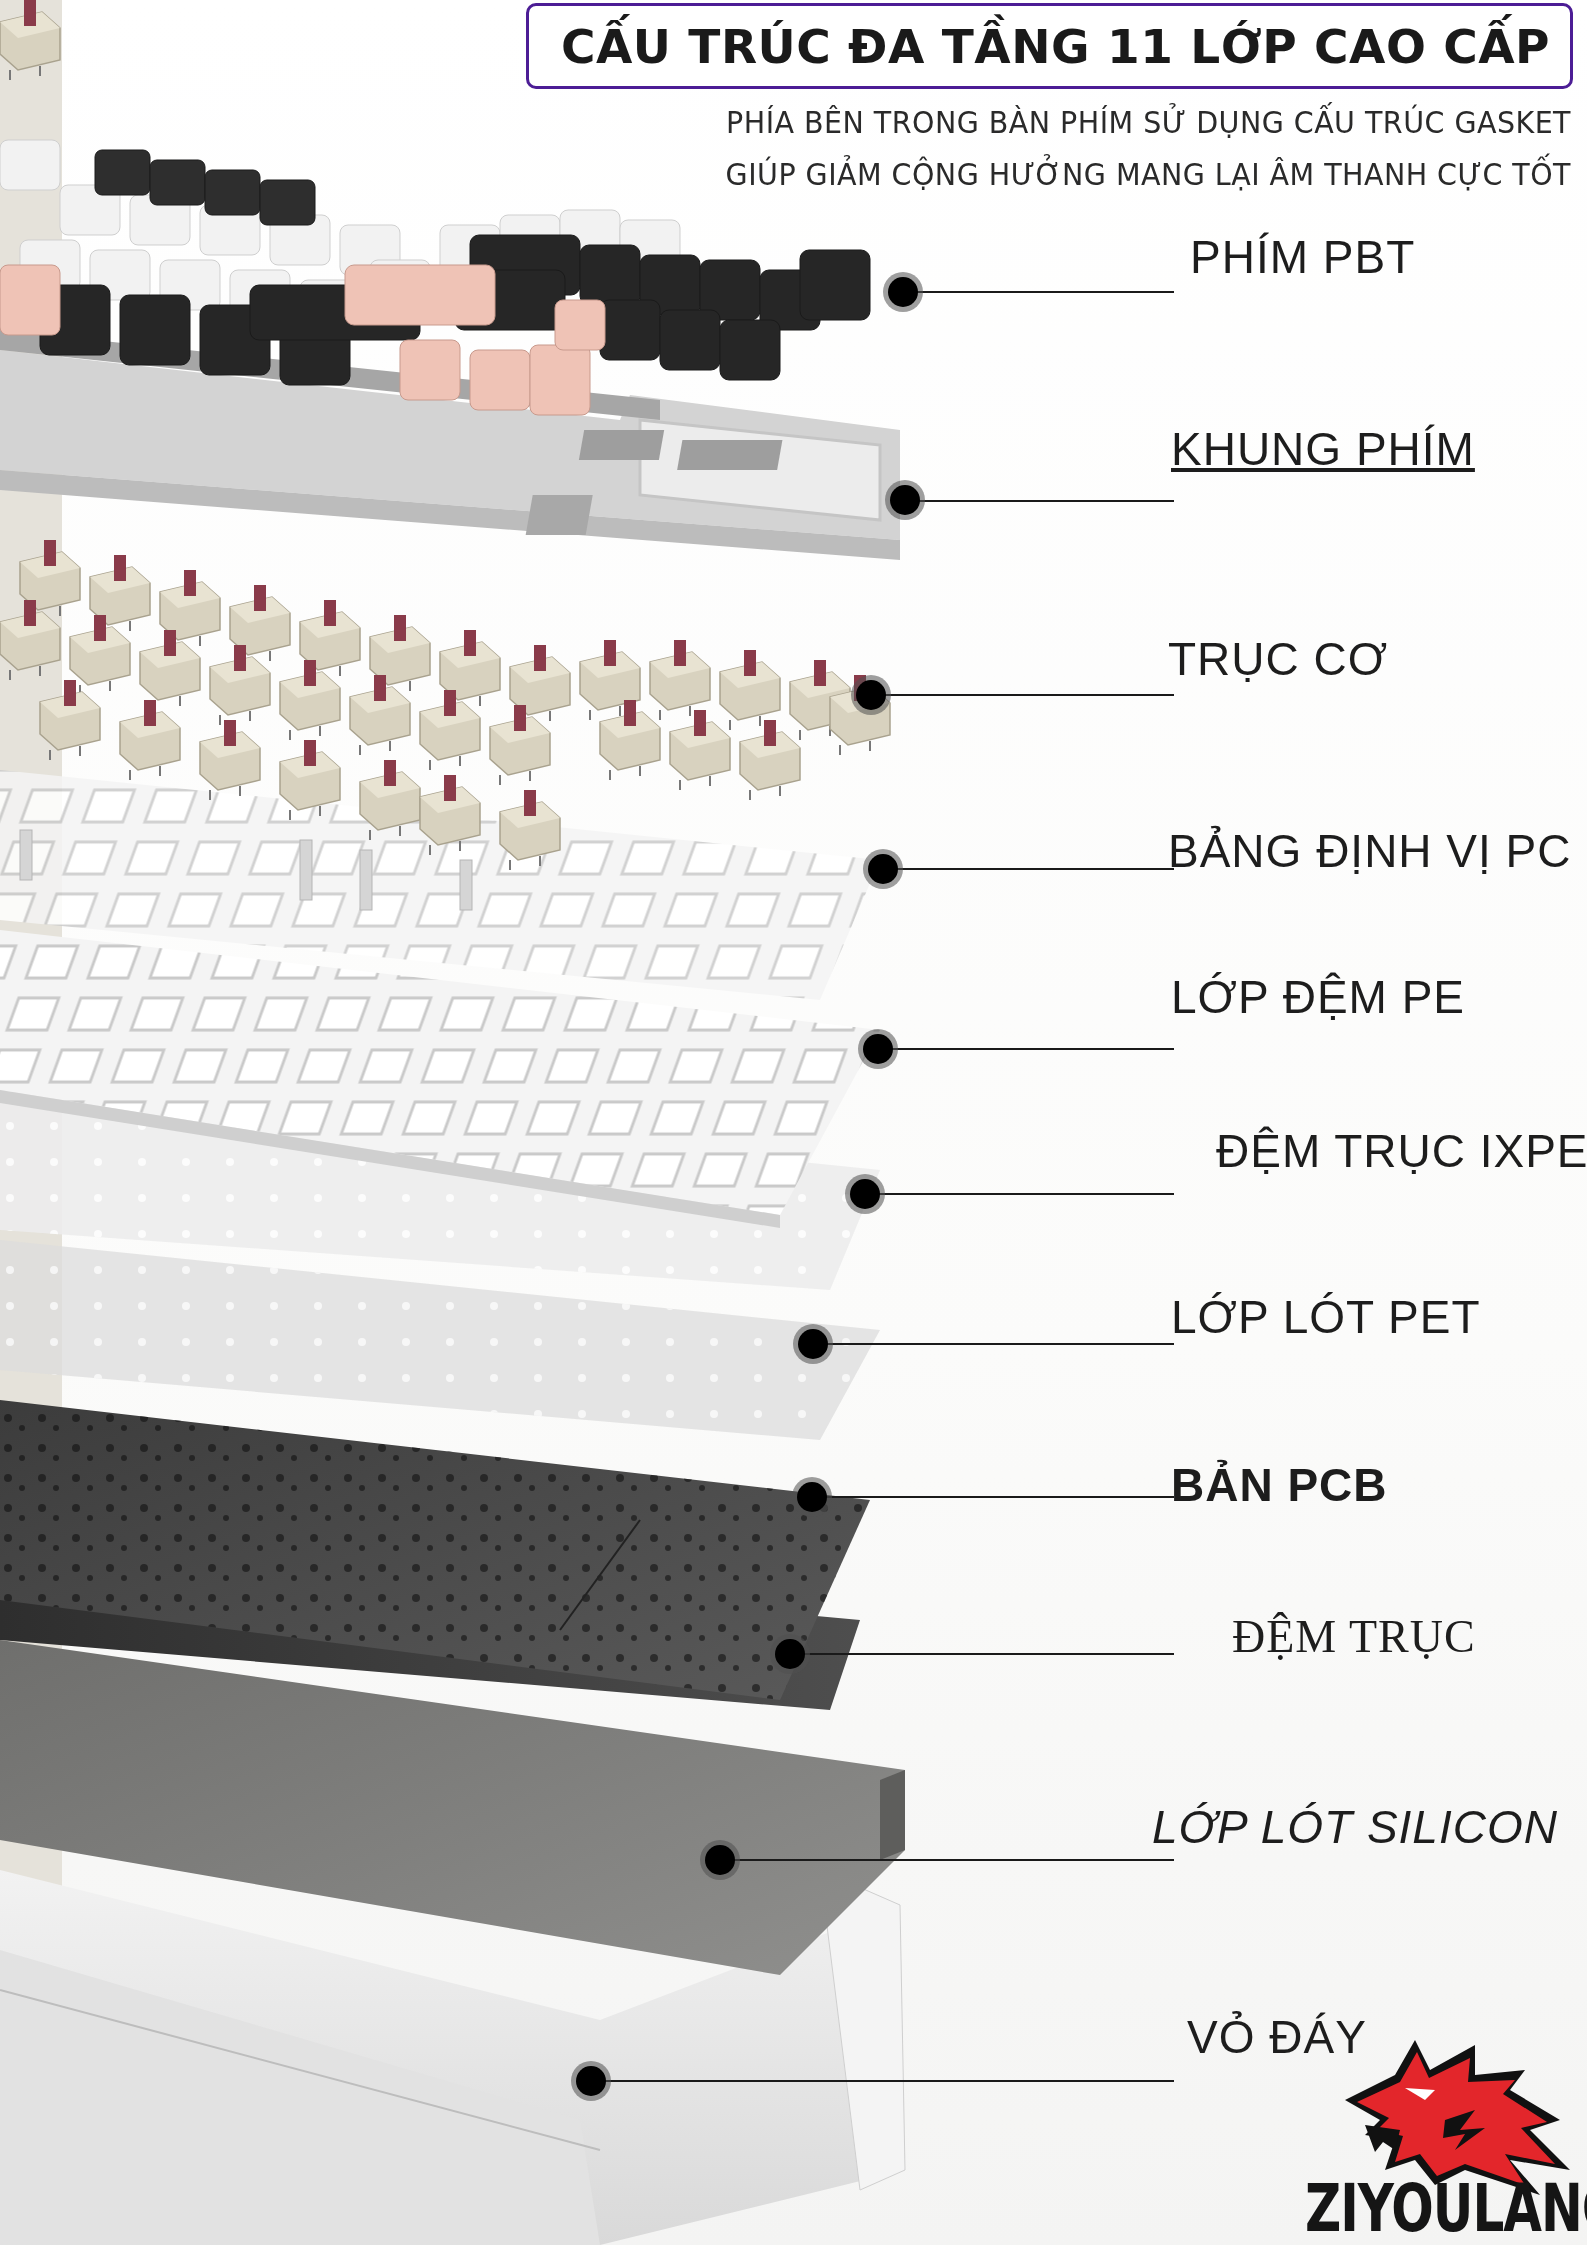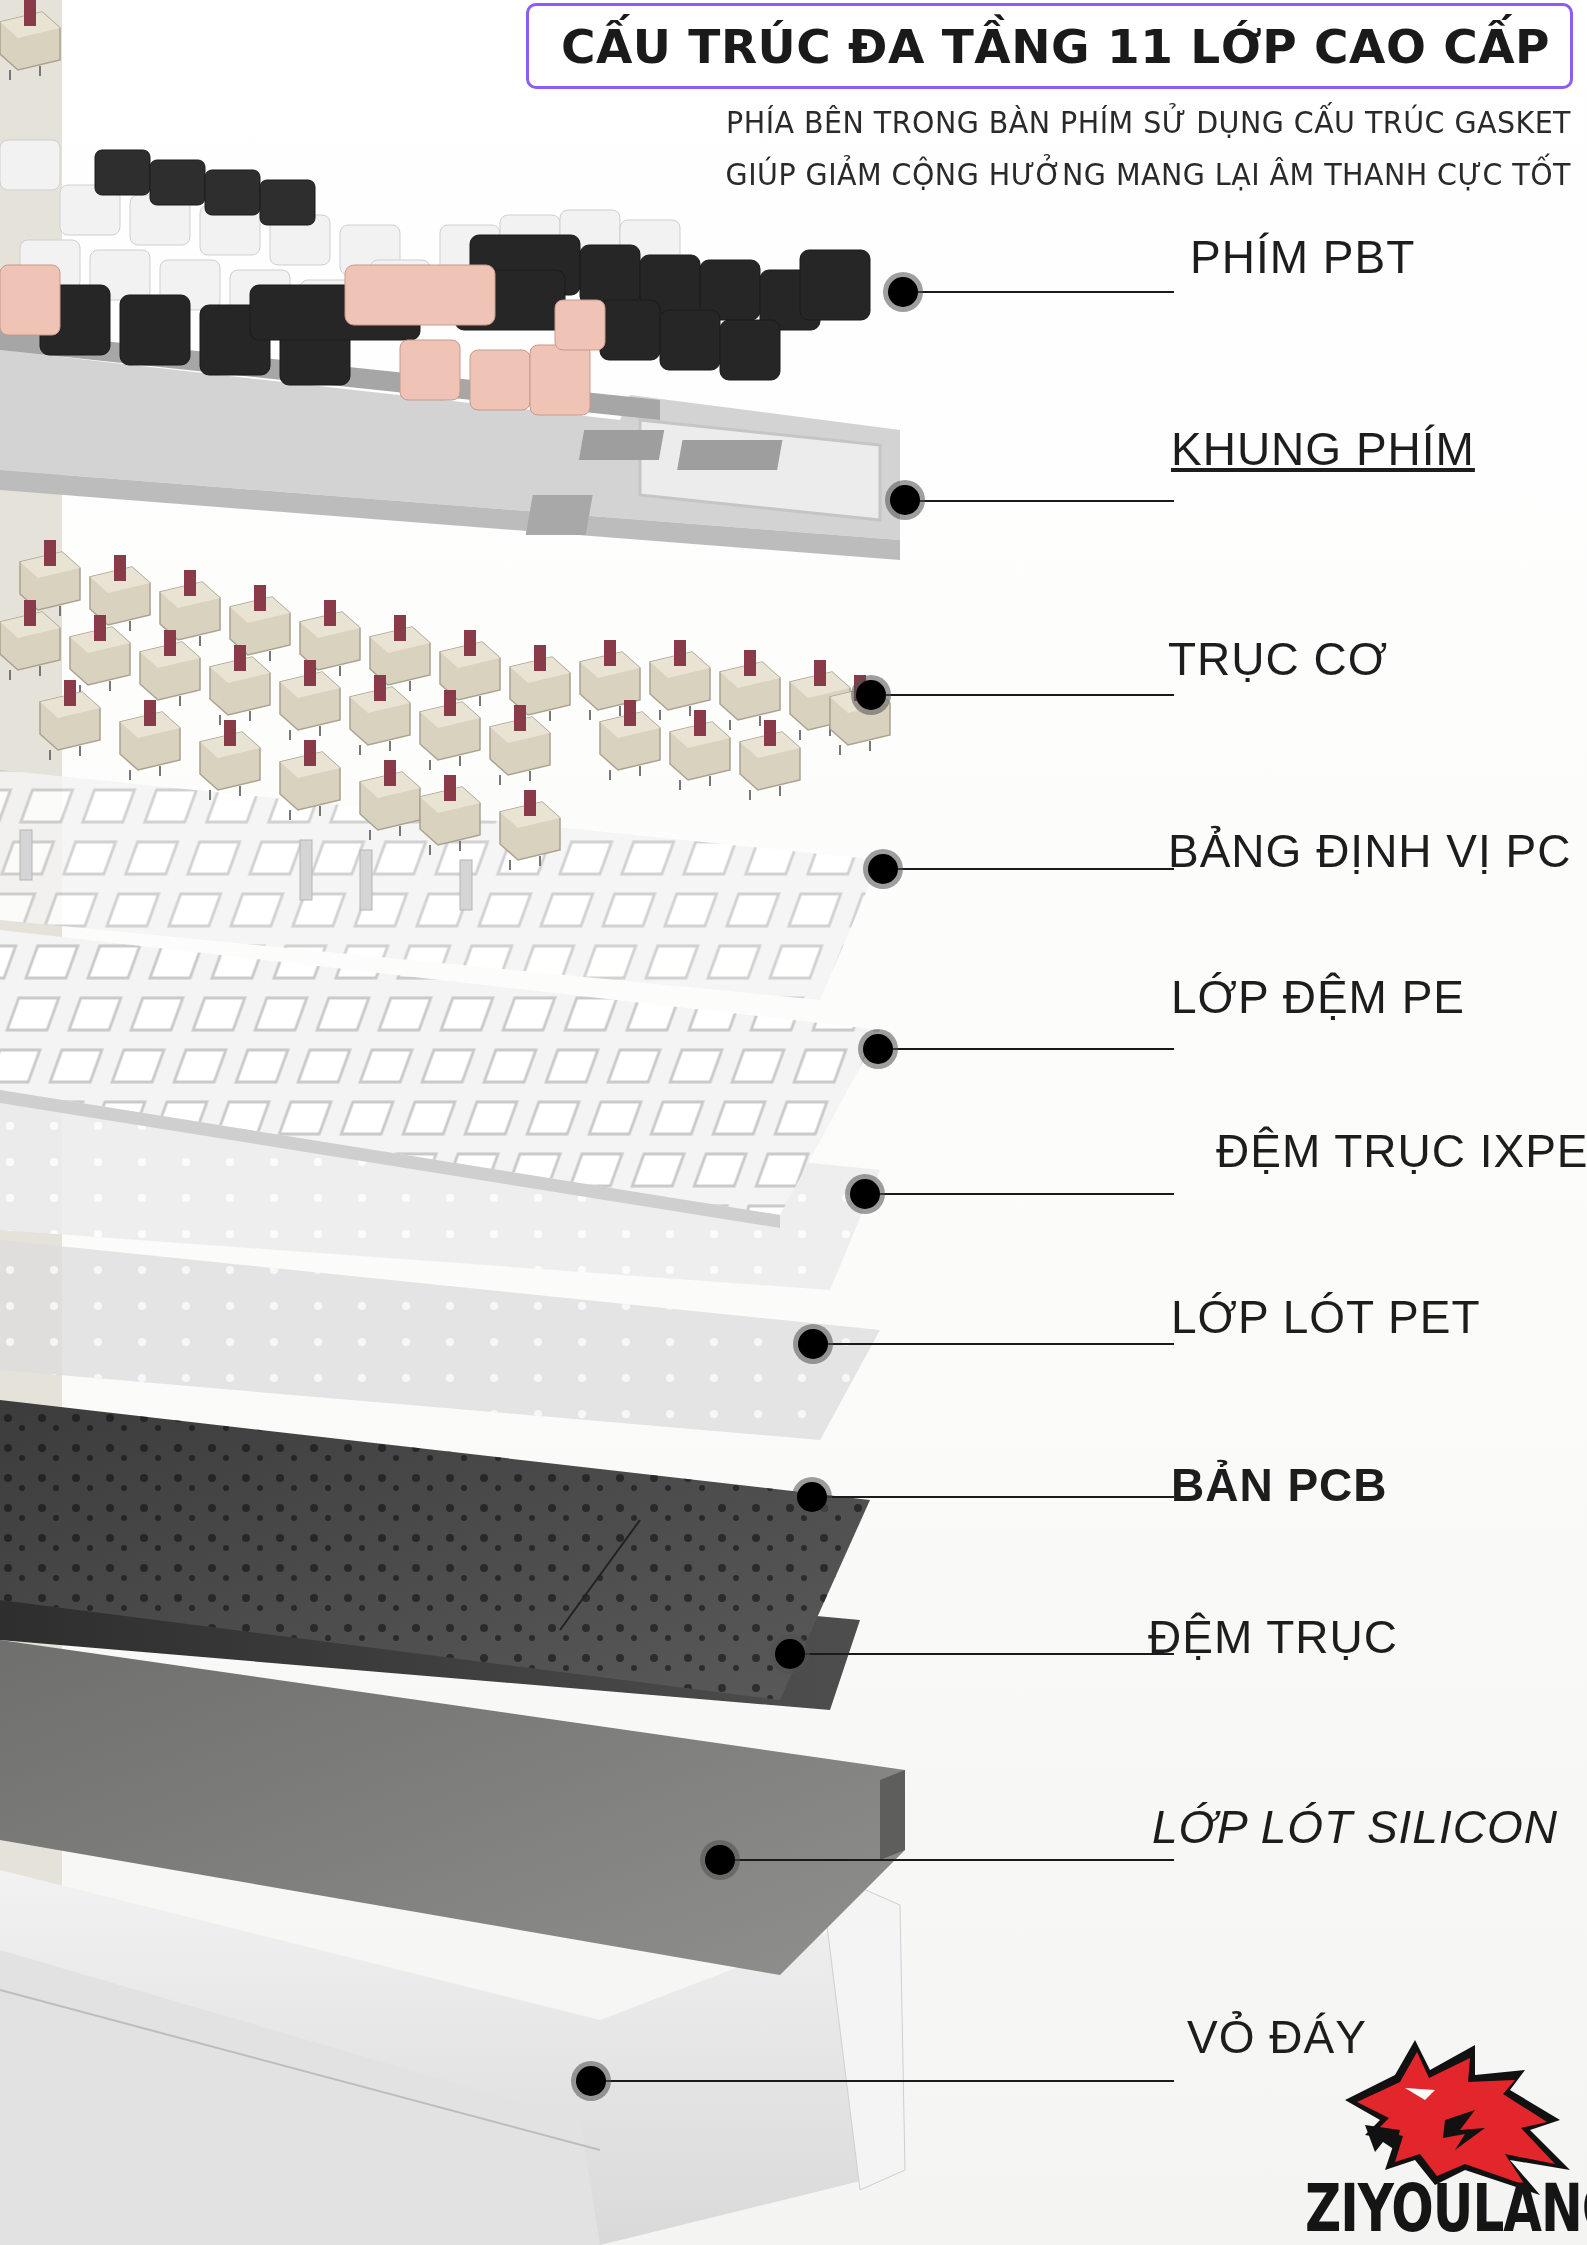--- a/index.html
+++ b/index.html
@@ -5,21 +5,21 @@
   * { box-sizing: border-box; margin: 0; padding: 0; }
   html, body { width: 1587px; height: 2245px; background: #fbfbfa; overflow: hidden; }
   body { position: relative; font-family: "Liberation Sans", "DejaVu Sans", sans-serif; color: #222; }
 
   .beige-strip { position: absolute; left: 0; top: 0; width: 62px; height: 2245px; background: #e5e2da; }
   .canvas-bg { position: absolute; left: 62px; top: 0; right: 0; bottom: 0;
     background: linear-gradient(180deg, #ffffff 0%, #fbfbfa 60%, #f4f4f3 100%); }
 
   
   .title-box { position: absolute; left: 526px; top: 3px; width: 1047px; height: 86px;
-    border: 3px solid #8b5cf6; border-radius: 10px; background: #fff;
+    border: 3px solid #4c1d95; border-radius: 10px; background: #fff;
     display: flex; align-items: center; justify-content: center; padding-left: 12px; }
   .title-text { font-family: "DejaVu Sans", sans-serif; font-weight: bold; font-size: 47px; color: #1a1a1a; letter-spacing: 0.5px; white-space: nowrap; }
   .subtitle { position: absolute; right: 16px; width: 1080px; text-align: right; font-family: "DejaVu Sans", sans-serif;
     font-size: 31px; font-weight: normal; color: #2a2a2a; letter-spacing: 0.5px; white-space: nowrap; transform: scaleX(0.92); transform-origin: right center; }
   .sub1 { top: 104px; }
   .sub2 { top: 156px; }
 
   
   .label { position: absolute; font-family: "Liberation Sans", sans-serif; font-size: 46px; color: #1d1d1d; white-space: nowrap; letter-spacing: 1px; }
   .leader { position: absolute; height: 2px; background: #1a1a1a; }
@@ -247,21 +247,21 @@
     <div class="dot" style="left: 865px; top: 1194px;"></div>
     <div class="label" style="left: 1168px; top: 1124px; margin-left: 48px;">ĐỆM TRỤC IXPE</div>
     <div class="leader" style="left: 813px; top: 1343px; width: 361px;"></div>
     <div class="dot" style="left: 813px; top: 1344px;"></div>
     <div class="label" style="left: 1171px; top: 1290px;">LỚP LÓT PET</div>
     <div class="leader" style="left: 812px; top: 1496px; width: 362px;"></div>
     <div class="dot" style="left: 812px; top: 1497px;"></div>
     <div class="label" style="left: 1171px; top: 1458px; font-weight: bold;">BẢN PCB</div>
     <div class="leader" style="left: 790px; top: 1653px; width: 384px;"></div>
     <div class="dot" style="left: 790px; top: 1654px;"></div>
-    <div class="label" style="left: 1148px; top: 1610px;">ĐỆM TRỤC</div>
+    <div class="label" style="left: 1232px; top: 1610px; font-family: Liberation Serif, serif;">ĐỆM TRỤC</div>
     <div class="leader" style="left: 720px; top: 1859px; width: 454px;"></div>
     <div class="dot" style="left: 720px; top: 1860px;"></div>
     <div class="label" style="left: 1152px; top: 1800px; font-style: italic;">LỚP LÓT SILICON</div>
     <div class="leader" style="left: 591px; top: 2080px; width: 583px;"></div>
     <div class="dot" style="left: 591px; top: 2081px;"></div>
     <div class="label" style="left: 1187px; top: 2010px;">VỎ ĐÁY</div>
   </div>
 
 <div class="logo">
   <svg width="255" height="170" viewBox="0 0 255 170">

